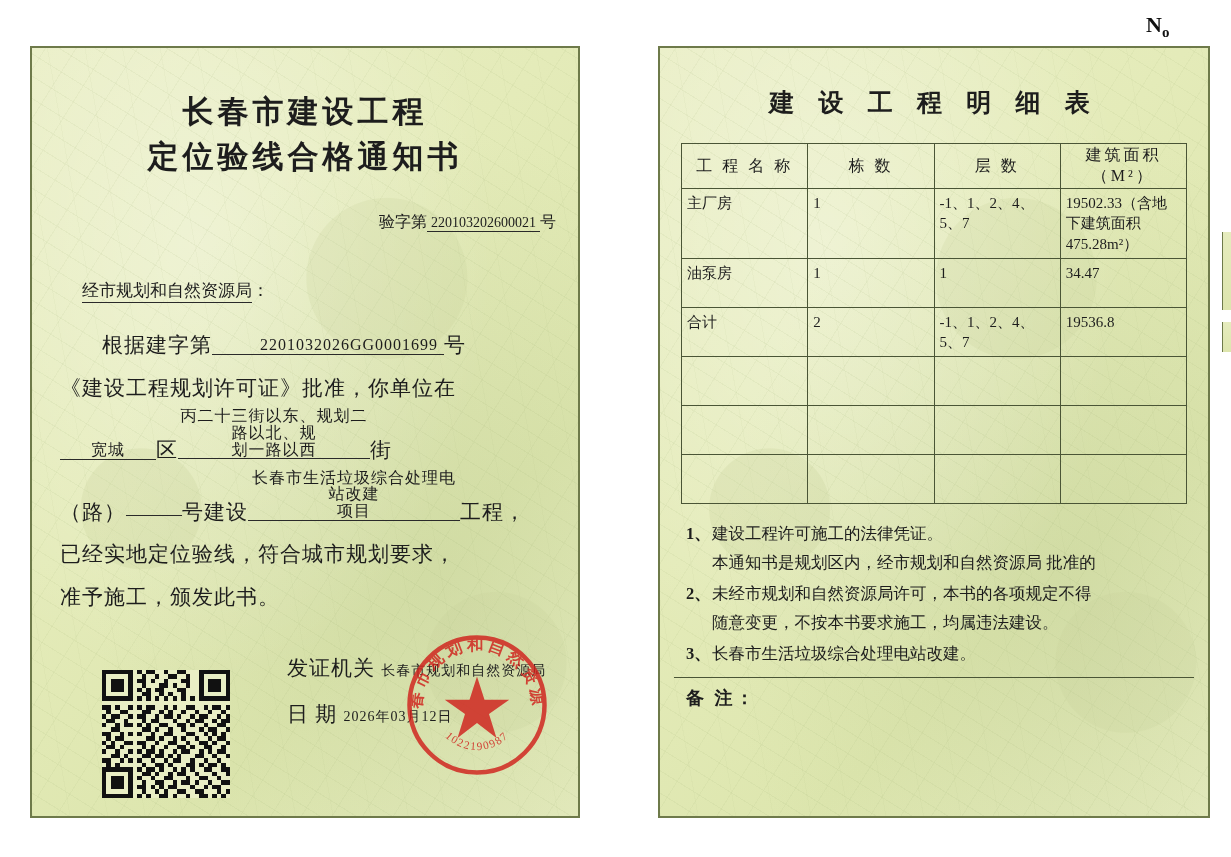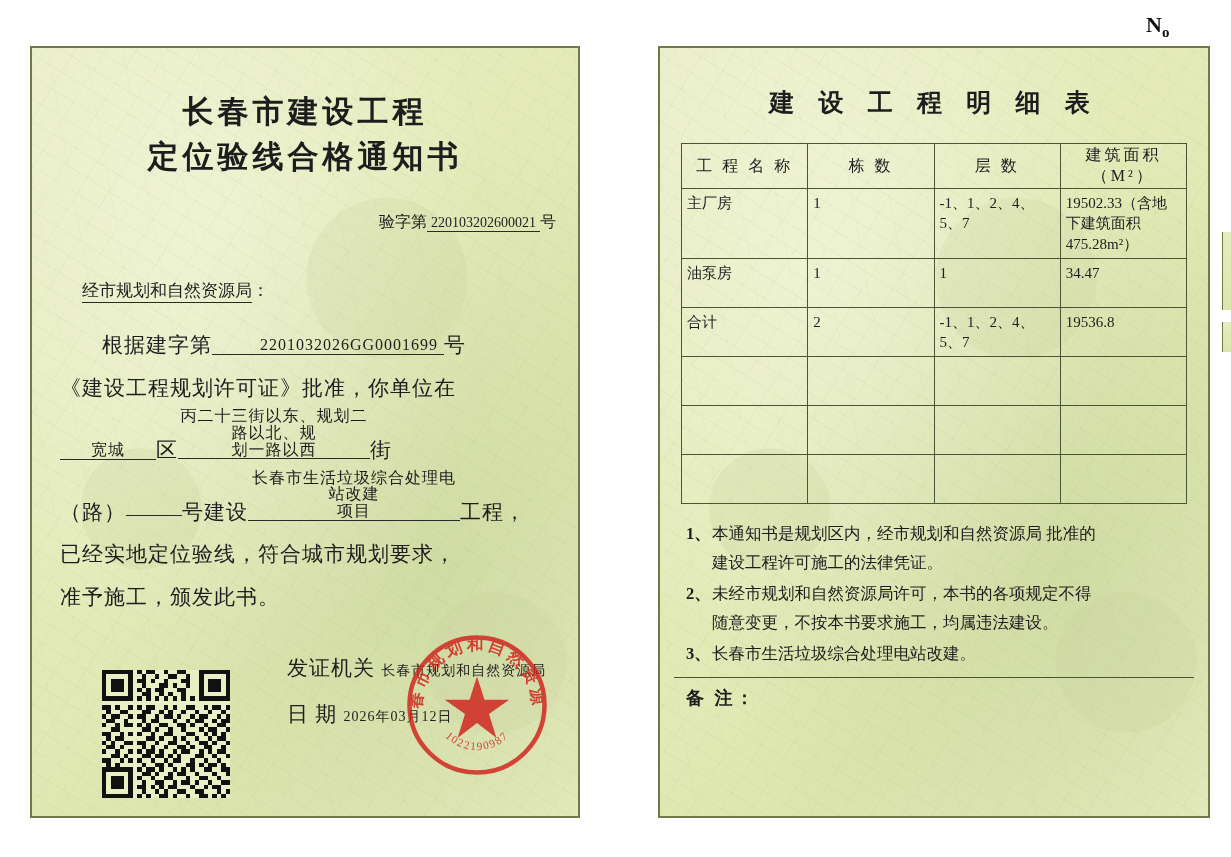--- a/index.html
+++ b/index.html
@@ -621,22 +621,22 @@
           <td class="c-area"></td>
         </tr>
       </tbody>
     </table>
 
     <div class="terms">
 
       <div class="item">
         <div class="idx">1、</div>
         <div class="txt">
+          <div>建设工程许可施工的法律凭证。</div>
           <div>本通知书是规划区内，经市规划和自然资源局 批准的</div>
-          <div>建设工程许可施工的法律凭证。</div>
         </div>
       </div>
 
       <div class="item">
         <div class="idx">2、</div>
         <div class="txt">
           <div>未经市规划和自然资源局许可，本书的各项规定不得</div>
           <div>随意变更，不按本书要求施工，均属违法建设。</div>
         </div>
       </div>

